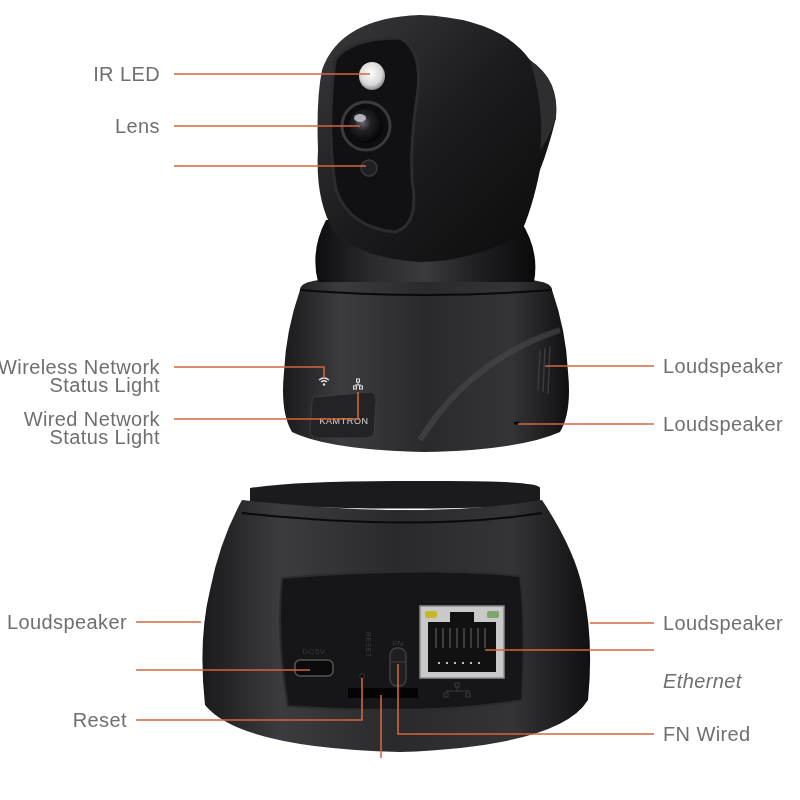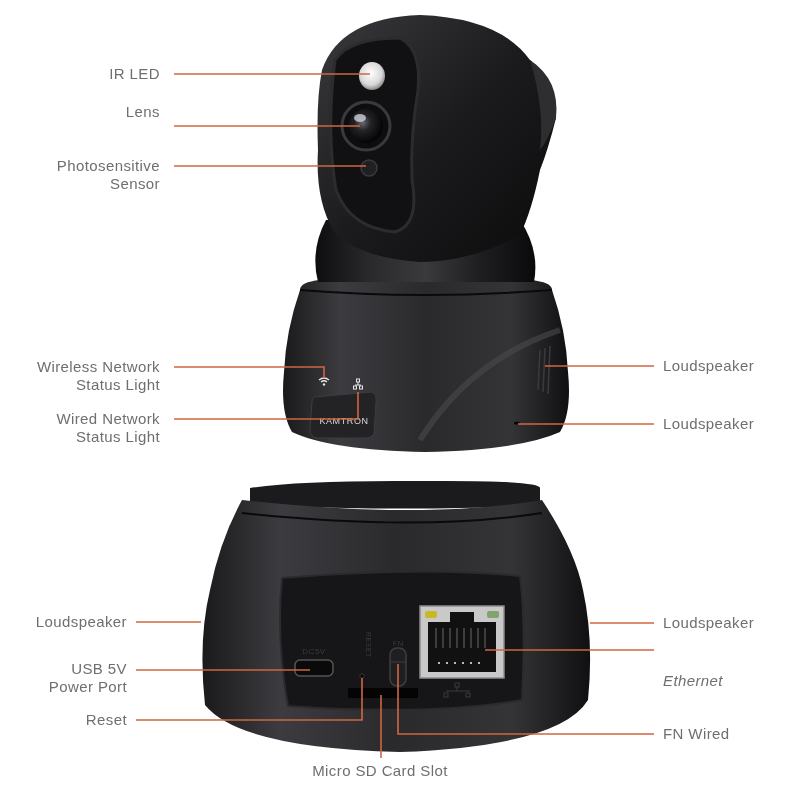--- a/index.html
+++ b/index.html
@@ -1,19 +1,19 @@
 <!DOCTYPE html>
 <html><head>
   <meta charset="utf-8">
   <style>
     html, body { margin: 0; padding: 0; background: #ffffff; }
     body { width: 800px; height: 800px; position: relative; overflow: hidden;
            font-family: "Liberation Sans", "DejaVu Sans", sans-serif; }
     #stage { position: absolute; left: 0; top: 0; width: 800px; height: 800px; }
-    .label { position: absolute; color: #6f6f6f; font-size: 15px; line-height: 18px;
+    .label { position: absolute; color: #6f6f6f; font-size: 20px; line-height: 18px;
              letter-spacing: 0.4px; white-space: nowrap; }
     .label.right-align { text-align: right; }
     .label.left-align { text-align: left; }
     .label span { display: block; }
     svg text { font-family: "Liberation Sans", "DejaVu Sans", sans-serif; }
   </style>
 </head>
 <body>
 
 <div id="stage">
@@ -181,60 +181,49 @@
       <line x1="485" y1="650" x2="654" y2="650"></line>
       <polyline points="398,664 398,734 654,734"></polyline>
 
       <line x1="381" y1="695" x2="381" y2="758"></line>
     </g>
   </svg>
 
   <div class="label right-align" style="right:640px; top:65px;">
     <span>IR LED</span>
   </div>
-  <div class="label right-align" style="right:640px; top:103px;text-align:right;">
+  <div class="label right-align" style="right:640px; top:117px;text-align:right;">
     <span>Lens</span>
-  </div>
-  <div class="label right-align" style="right:640px; top:157px;">
-    <span>Photosensitive</span>
-    <span>Sensor</span>
   </div>
   <div class="label right-align" style="right:640px; top:358px;margin-left:12px;">
     <span>Wireless Network</span>
     <span>Status Light</span>
   </div>
   <div class="label right-align" style="right:640px; top:410px;text-align:right;">
     <span>Wired Network</span>
     <span>Status Light</span>
   </div>
 
   <div class="label left-align" style="left:663px; top:357px;">
     <span>Loudspeaker</span>
   </div>
   <div class="label left-align" style="left:663px; top:415px;">
     <span>Loudspeaker</span>
   </div>
 
   <div class="label right-align" style="right:673px; top:613px;">
     <span>Loudspeaker</span>
   </div>
-  <div class="label right-align" style="right:673px; top:660px;">
-    <span>USB 5V</span>
-    <span>Power Port</span>
-  </div>
   <div class="label right-align" style="right:673px; top:711px;">
     <span>Reset</span>
   </div>
 
   <div class="label left-align" style="left:663px; top:614px;">
     <span>Loudspeaker</span>
   </div>
   <div class="label left-align" style="left:663px; top:672px;font-style:italic;">
     <span>Ethernet</span>
   </div>
   <div class="label left-align" style="left:663px; top:725px;">
     <span>FN Wired</span>
   </div>
 
-  <div class="label" style="left:300px; top:762px; width:160px; text-align:center;">
-    <span>Micro SD Card Slot</span>
-  </div>
 </div>
 
 </body></html>

